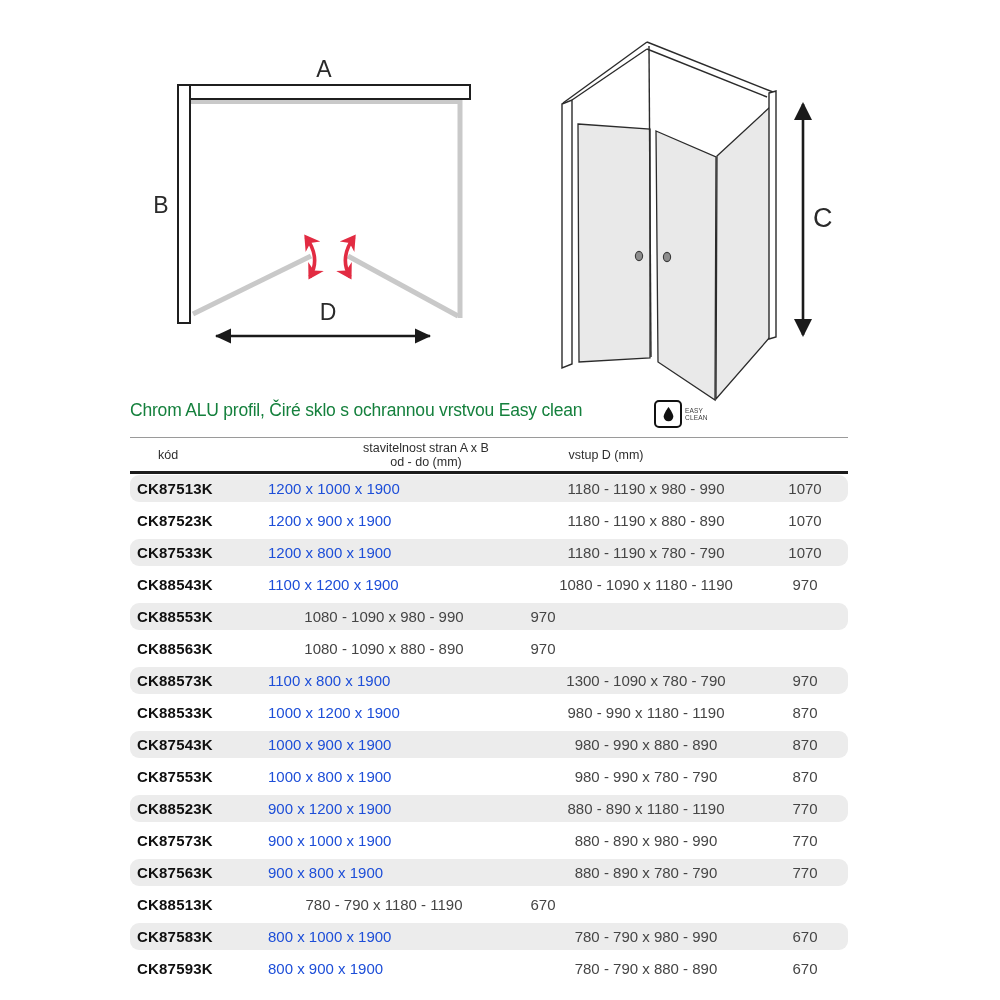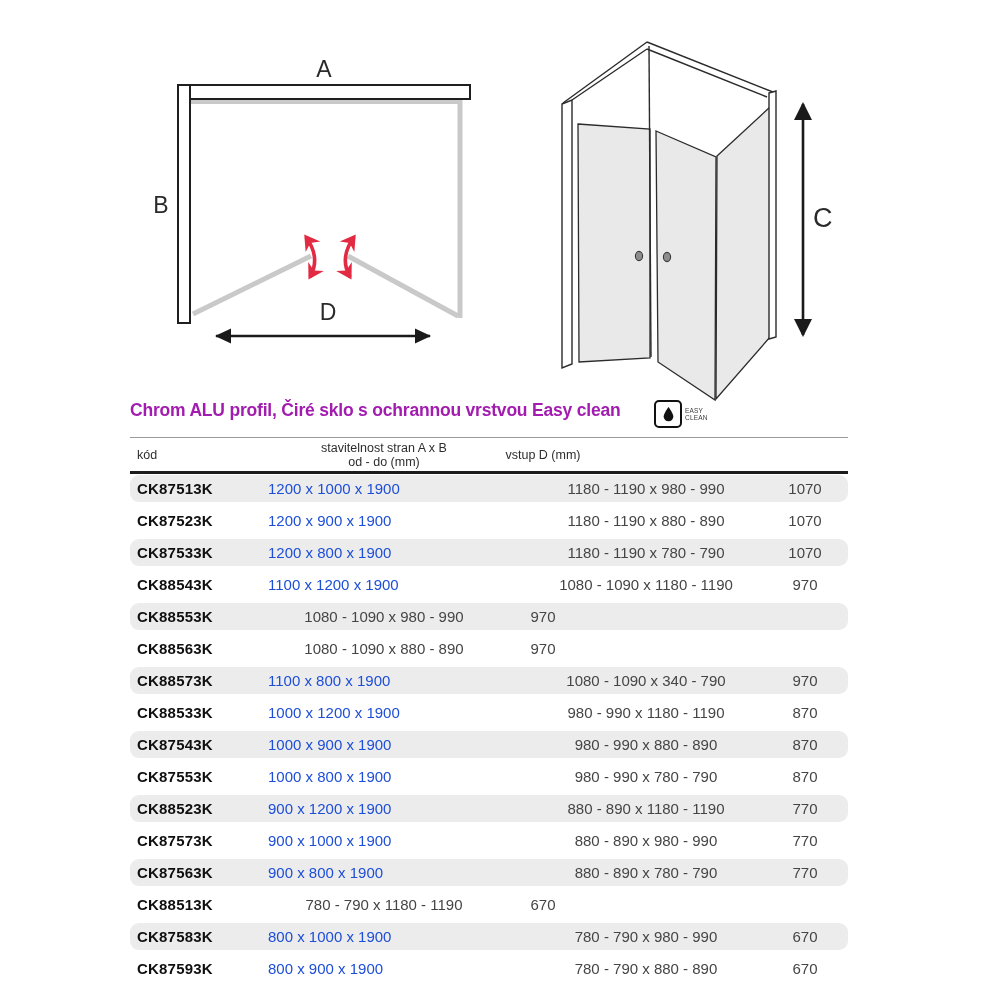--- a/index.html
+++ b/index.html
@@ -14,36 +14,36 @@
   .red-fill{fill:var(--accent-red);}
   .blk-fill{fill:#1a1a1a;}
   .dim-line{stroke:#1a1a1a;stroke-width:2.6;fill:none;}
   .frame{fill:#ffffff;stroke:#1f1f1f;stroke-width:2;}
   .frame3d{fill:#ffffff;stroke:#2b2b2b;stroke-width:1.4;}
   .panel3d{fill:#e9e9e9;stroke:#2b2b2b;stroke-width:1.3;}
   .line3d{stroke:#2b2b2b;stroke-width:1.4;fill:none;}
   .diagram-label{fill:#2a2a2a;font-size:23px;}
 
   .page-title{
-    position:absolute;left:130px;top:400px;font-size:17.5px;font-weight:700;color:#a21caf;
+    position:absolute;left:130px;top:400px;font-size:17.5px;font-weight:400;color:#15803d;
     letter-spacing:-0.2px;white-space:nowrap;text-align:center;
   }
   .easyclean-badge{position:absolute;left:654px;top:400px;display:flex;align-items:center;}
   .ec-box{
     width:24px;height:24px;border:2px solid #111;border-radius:5px;
     display:flex;align-items:center;justify-content:center;background:#fff;
   }
   .ec-text{margin-left:3px;font-size:6.5px;line-height:7px;color:#3a3a3a;letter-spacing:0.2px;}
 
   .spec-table{position:absolute;left:130px;top:437px;width:718px;}
   .t-topline{height:1px;background:#9a9a9a;}
   .t-header{display:flex;align-items:center;height:33px;color:#2e2e2e;font-size:12.5px;line-height:14px;}
   .t-darkline{height:3px;background:#1c1c1c;}
   .t-body{padding-top:1px;}
-  .hcell{text-align:center;}
+  .hcell{text-align:center;margin-left:21px;}
   .h-code{width:138px;text-align:left;padding-left:7px;box-sizing:border-box;}
   .h-size{width:262px;}
   .h-adjust{width:232px;}
   .h-entry{width:86px;}
   .trow{display:flex;align-items:center;height:27px;margin-bottom:5px;font-size:15px;border-radius:9px;}
   .trow.odd{background:var(--row-alt);}
   .cell{white-space:nowrap;}
   .c-code{width:138px;padding-left:7px;box-sizing:border-box;font-weight:700;color:#0f0f0f;letter-spacing:0.2px;}
   .c-size{width:262px;text-align:left;color:#1d4ed8;}
   .c-adjust{width:232px;text-align:center;color:#454545;}
@@ -168,21 +168,21 @@
           <div class="cell c-entry">970</div>
         </div>
         <div class="trow even">
           <div class="cell c-code">CK88563K</div>
           <div class="cell c-adjust">1080 - 1090 x 880 - 890</div>
           <div class="cell c-entry">970</div>
         </div>
         <div class="trow odd">
           <div class="cell c-code">CK88573K</div>
           <div class="cell c-size">1100 x 800 x 1900</div>
-          <div class="cell c-adjust">1080 - 1090 x 340 - 790</div>
+          <div class="cell c-adjust">1300 - 1090 x 780 - 790</div>
           <div class="cell c-entry">970</div>
         </div>
         <div class="trow even">
           <div class="cell c-code">CK88533K</div>
           <div class="cell c-size">1000 x 1200 x 1900</div>
           <div class="cell c-adjust">980 - 990 x 1180 - 1190</div>
           <div class="cell c-entry">870</div>
         </div>
         <div class="trow odd">
           <div class="cell c-code">CK87543K</div>

